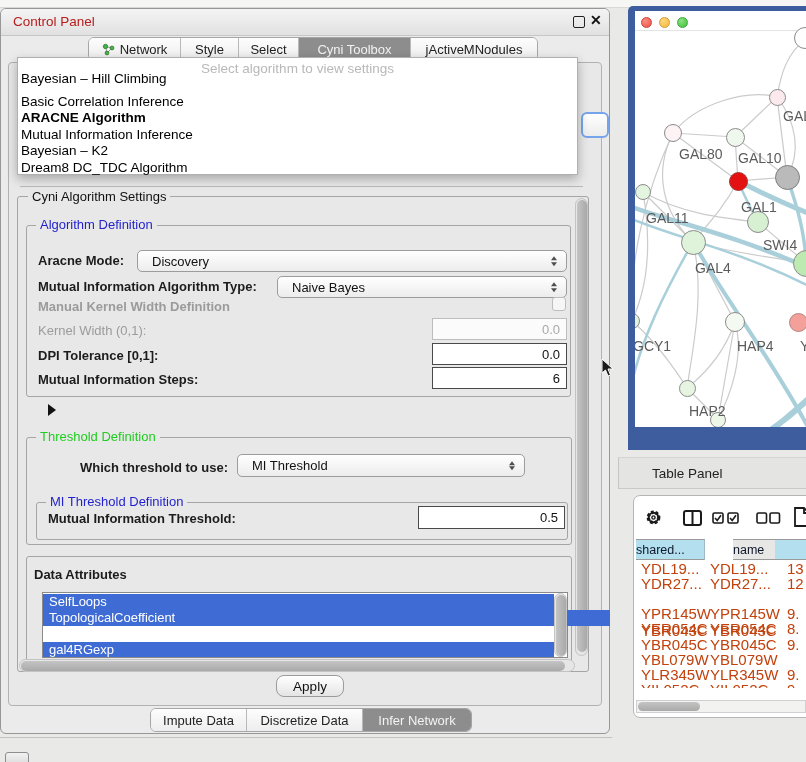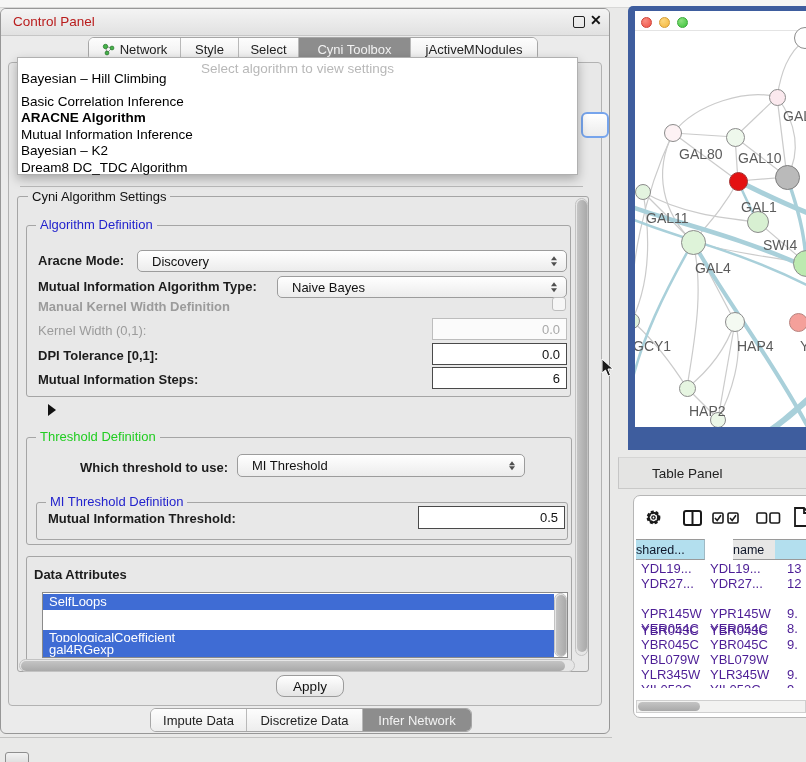--- a/index.html
+++ b/index.html
@@ -62,21 +62,21 @@
   .node{position:absolute;border-radius:50%;border:1px solid #8b8b8b;box-sizing:border-box;}
   .nlabel{position:absolute;font-size:14px;color:#5b5b5b;white-space:nowrap;}
   
   .tpbar{position:absolute;left:618px;top:457px;width:188px;height:32px;background:#e4e4e3;
        border-left:1px solid #c6c6c6;border-top:1px solid #d5d5d4;border-bottom:1px solid #c9c9c8;box-sizing:border-box;}
   .tpanel{position:absolute;left:633px;top:495px;width:176px;height:223px;background:#fff;
        border:1px solid #b6b6b6;border-radius:7px 0 0 7px;box-sizing:border-box;}
   .thcell{position:absolute;height:21px;border-right:1px solid #9fb9c4;border-top:1px solid #9a9a9a;border-bottom:1px solid #9a9a9a;
        box-sizing:border-box;font-size:12.5px;color:#0f172a;display:flex;align-items:center;justify-content:flex-start;}
   .trowwrap{position:absolute;left:636px;top:561px;width:170px;height:127px;overflow:hidden;}
-  .trow{position:absolute;left:0;width:170px;height:15.1px;font-size:13px;color:#4c1d95;white-space:nowrap;line-height:15px;}
+  .trow{position:absolute;left:0;width:170px;height:15.1px;font-size:15px;color:#c2410c;white-space:nowrap;line-height:15px;}
   .trow span{position:absolute;}
   .tc1{left:5px;} .tc2{left:74px;} .tc3{left:151px;}
   .cursor{position:absolute;z-index:60;}
 </style>
 </head>
 <body>
 
 <div id="root">
 
   <div class="topstrip"></div>
@@ -177,21 +177,21 @@
   <div class="gbox" style="left:36px;top:502px;width:532px;height:38px;"></div>
   <div class="gtitle blue" style="left:46px;top:494px;">MI Threshold Definition</div>
   <div class="lbl b" style="left:48px;top:511px;">Mutual Information Threshold:</div>
   <div class="tfield" style="left:418px;top:506px;width:147px;height:23px;">0.5</div>
 
   <div class="gbox" style="left:26px;top:556px;width:546px;height:106px;"></div>
   <div class="lbl b" style="left:34px;top:567px;">Data Attributes</div>
 
   <div class="listbox" style="left:42px;top:592px;width:526px;height:66px;"></div>
   <div class="litem" style="left:43px;top:594px;width:511px;">SelfLoops</div>
-  <div class="litem" style="left:43px;top:630px;width:511px;">TopologicalCoefficient</div>
+  <div class="litem" style="left:43px;top:610px;width:567px;">TopologicalCoefficient</div>
   <div class="litem" style="left:43px;top:642px;width:511px;height:15px;overflow:hidden;">gal4RGexp</div>
   <div class="sb-track" style="left:554px;top:593px;width:13px;height:64px;"></div>
   <div class="sb-thumb" style="left:555.5px;top:594.5px;width:10px;height:61px;"></div>
 
   <div class="sb-track" style="left:19px;top:659px;width:556px;height:13px;"></div>
   <div class="sb-thumb h" style="left:21px;top:660.5px;width:544px;height:10px;"></div>
 
   <button class="btn" style="left:276px;top:675px;width:68px;">Apply</button>
 
   <div class="seg" style="left:150px;top:708px;">

